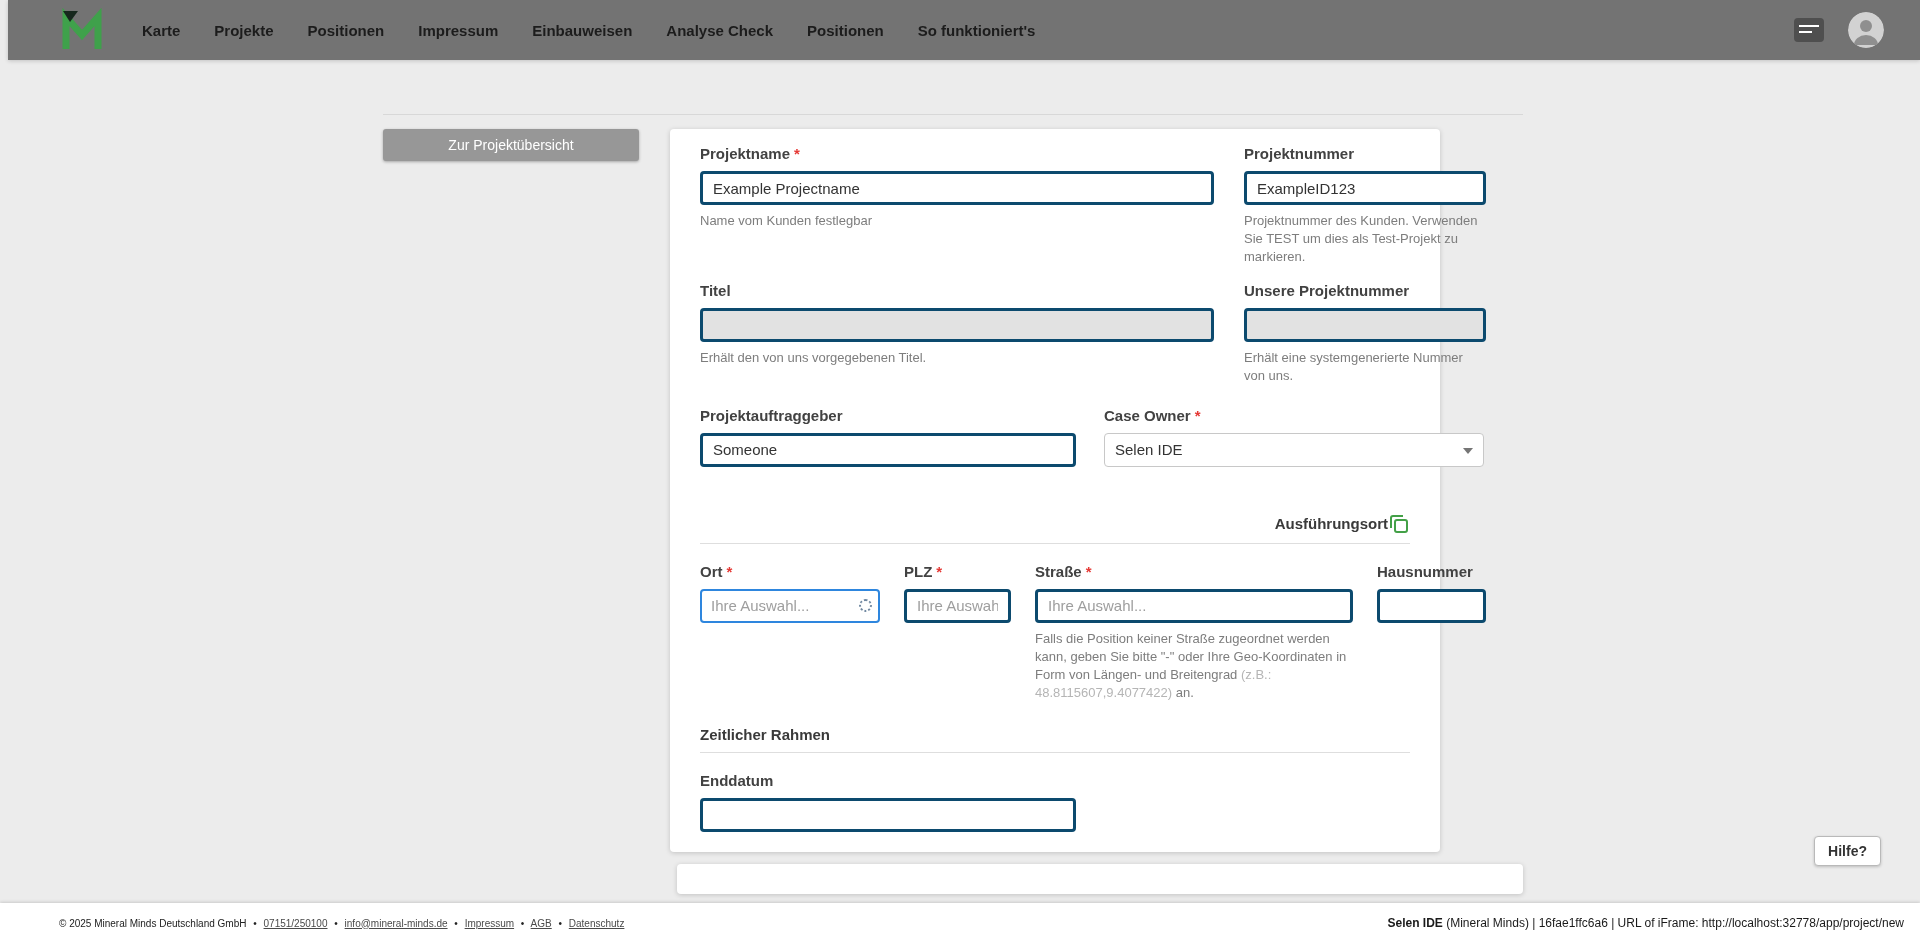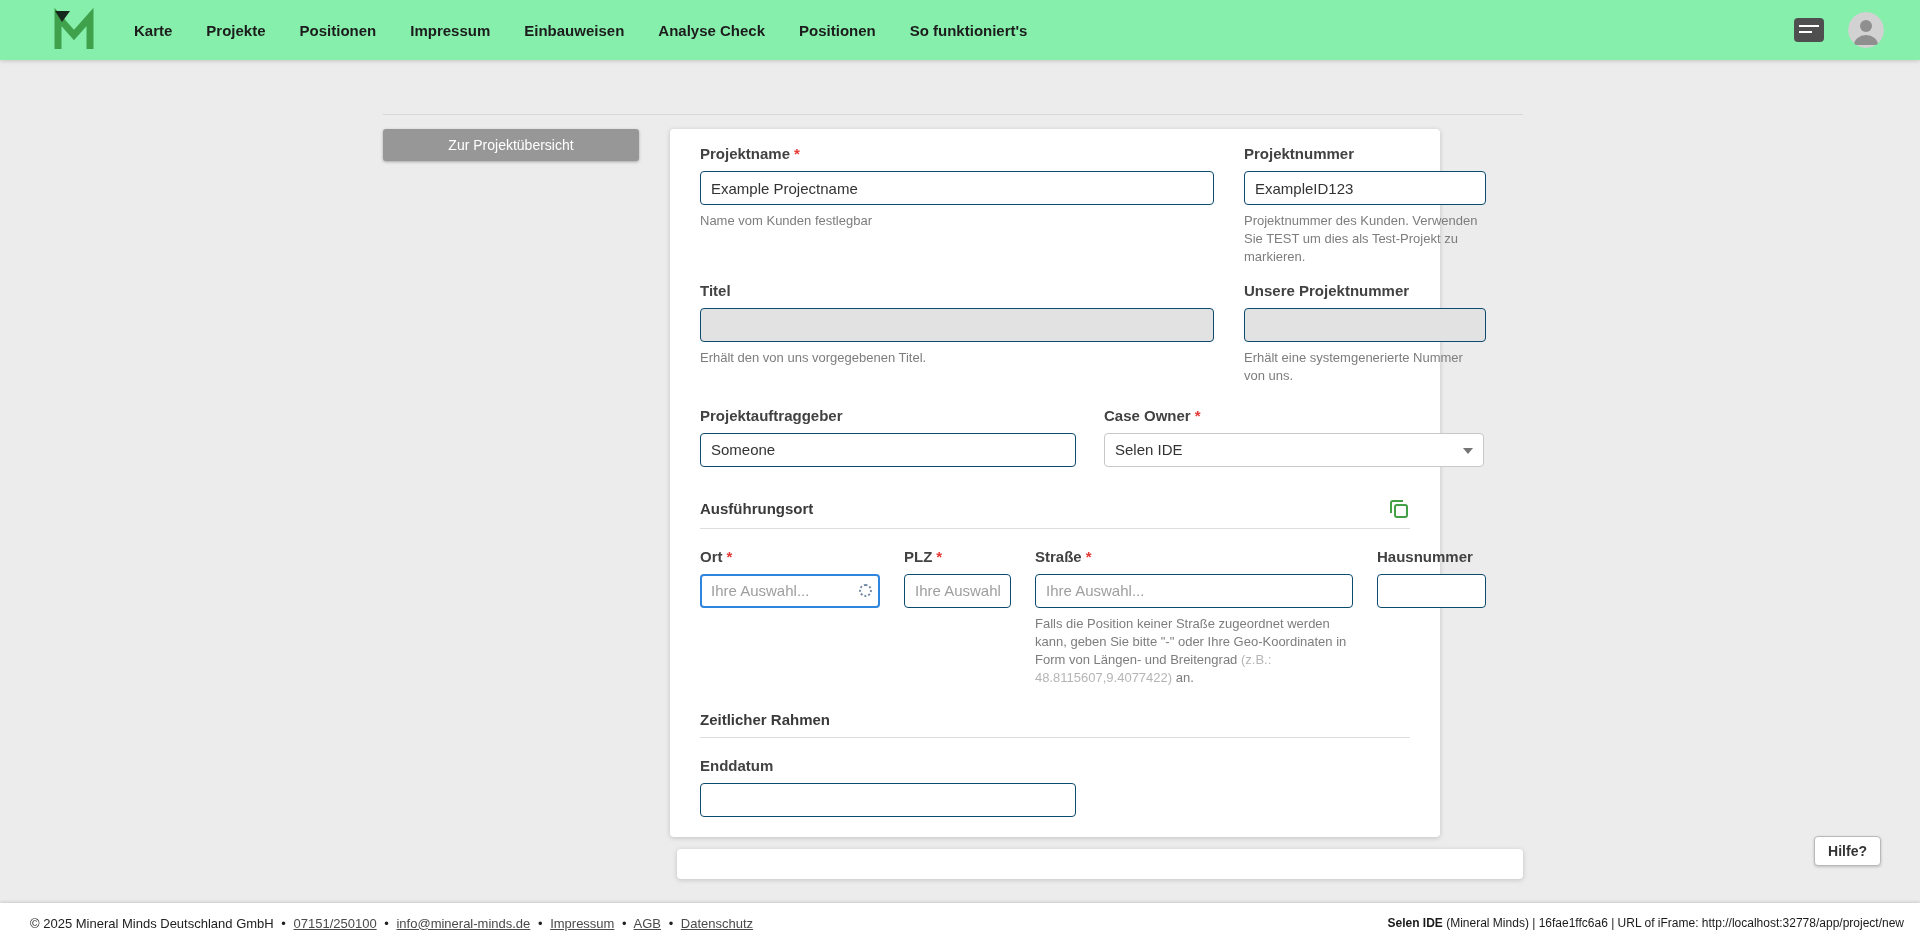--- a/index.html
+++ b/index.html
@@ -4,22 +4,22 @@
 <style>
   * { box-sizing: border-box; }
   html,body { margin:0; padding:0; }
   body {
     width:1920px; height:943px; position:relative; overflow:hidden;
     background:#ececec; font-family:"Liberation Sans", sans-serif; color:#333;
   }
 
   
   .navbar {
-    height:60px; background:#86efac; display:flex; align-items:center;
-    box-shadow:0 1px 4px rgba(0,0,0,.18); position:relative; z-index:20;
+    height:60px; background:#737373; display:flex; align-items:center;
+    box-shadow:0 1px 4px rgba(0,0,0,.18); position:relative; z-index:20;margin-left:8px;
   }
   .logo { margin-left:52px; width:44px; height:44px; display:flex; cursor:pointer; }
   .nav-menu { display:flex; gap:34px; margin-left:38px; align-items:center; }
   .nav-item {
     font-size:15px; font-weight:700; color:#1c1c1c; text-decoration:none; cursor:pointer;
     white-space:nowrap;
   }
   .nav-right { margin-left:auto; display:flex; align-items:center; gap:24px; margin-right:36px; }
   .icon-btn { display:flex; cursor:pointer; }
   .avatar { width:36px; height:36px; border-radius:50%; overflow:hidden; display:flex; cursor:pointer; }
@@ -42,21 +42,21 @@
   }
   .row-2col   { display:grid; grid-template-columns:514px 242px; column-gap:30px; }
   .row-2col-w { display:grid; grid-template-columns:376px 380px; column-gap:28px; }
   .row-4col   { display:grid; grid-template-columns:180px 107px 318px 109px; column-gap:24px; }
   .row-1 { margin-bottom:16px; }
   .row-2 { margin-bottom:22px; }
 
   .field-label { font-size:15px; font-weight:700; color:#424242; margin-bottom:8px; line-height:18px; }
   .req { color:#e53935; margin-left:4px; }
   .text-input {
-    width:100%; height:34px; border:1px solid #0c4a6e; border-radius:4px; padding:0 10px;
+    width:100%; height:34px; border:3px solid #0c4a6e; border-radius:4px; padding:0 10px;
     font-size:15px; font-family:inherit; color:#333; background:#fff;
   }
   .text-input::placeholder { color:#9e9e9e; }
   .text-input:disabled { background:#e2e2e2; }
   .text-input.focused { border:2px solid #2e86de; padding:0 9px; outline:none; }
   .input-wrap { position:relative; }
   .spinner {
     position:absolute; right:8px; top:50%; margin-top:-7px; width:13px; height:13px;
     border:2px dotted #6f87a0; border-radius:50%; animation:spin 1.2s linear infinite;
   }
@@ -69,21 +69,21 @@
     height:34px; border:1px solid #c8c8c8; border-radius:4px; background:#fff;
     display:flex; align-items:center; padding:0 28px 0 10px; font-size:15px; color:#333;
     position:relative; cursor:pointer;
   }
   .caret {
     position:absolute; right:10px; top:14px; width:0; height:0;
     border-left:5px solid transparent; border-right:5px solid transparent; border-top:6px solid #757575;
   }
 
   .section-head { display:flex; justify-content:space-between; align-items:center; }
-  .section-head.mt1 { margin-top:31px; }
+  .section-head.mt1 { margin-top:46px;justify-content:flex-end; }
   .section-head.mt2 { margin-top:25px; }
   .section-head h2 { font-size:15px; font-weight:700; color:#3a3a3a; margin:0; line-height:18px; }
   .copy-icon { display:flex; cursor:pointer; }
   .section-divider { border-bottom:1px solid #dedede; margin:8px 0 19px 0; }
 
   .second-card {
     margin-left:294px; margin-top:12px; width:846px; height:30px; background:#fff;
     border-radius:4px; box-shadow:0 1px 5px rgba(0,0,0,.18);
   }
 
@@ -94,21 +94,21 @@
     font-size:14px; font-weight:700; color:#333; font-family:inherit;
     box-shadow:0 1px 3px rgba(0,0,0,.2); cursor:pointer; z-index:30;
   }
 
   
   .footer {
     position:fixed; left:0; bottom:0; width:1920px; height:40px; background:#fff;
     box-shadow:0 -1px 3px rgba(0,0,0,.15); display:flex; align-items:center;
     justify-content:space-between; padding:0 16px 0 30px; z-index:25;
   }
-  .footer-left { font-size:13px; color:#222; }
+  .footer-left { font-size:10px; color:#222;margin-left:29px; }
   .footer-left .sep { margin:0 4px; }
   .footer-link { color:#4a4a4a; text-decoration:underline; cursor:pointer; }
   .footer-right { font-size:12px; color:#1a1a1a; }
   .footer-right b { font-weight:700; }
 </style>
 </head>
 <body>
 
 <header class="navbar">
   <div class="logo">

